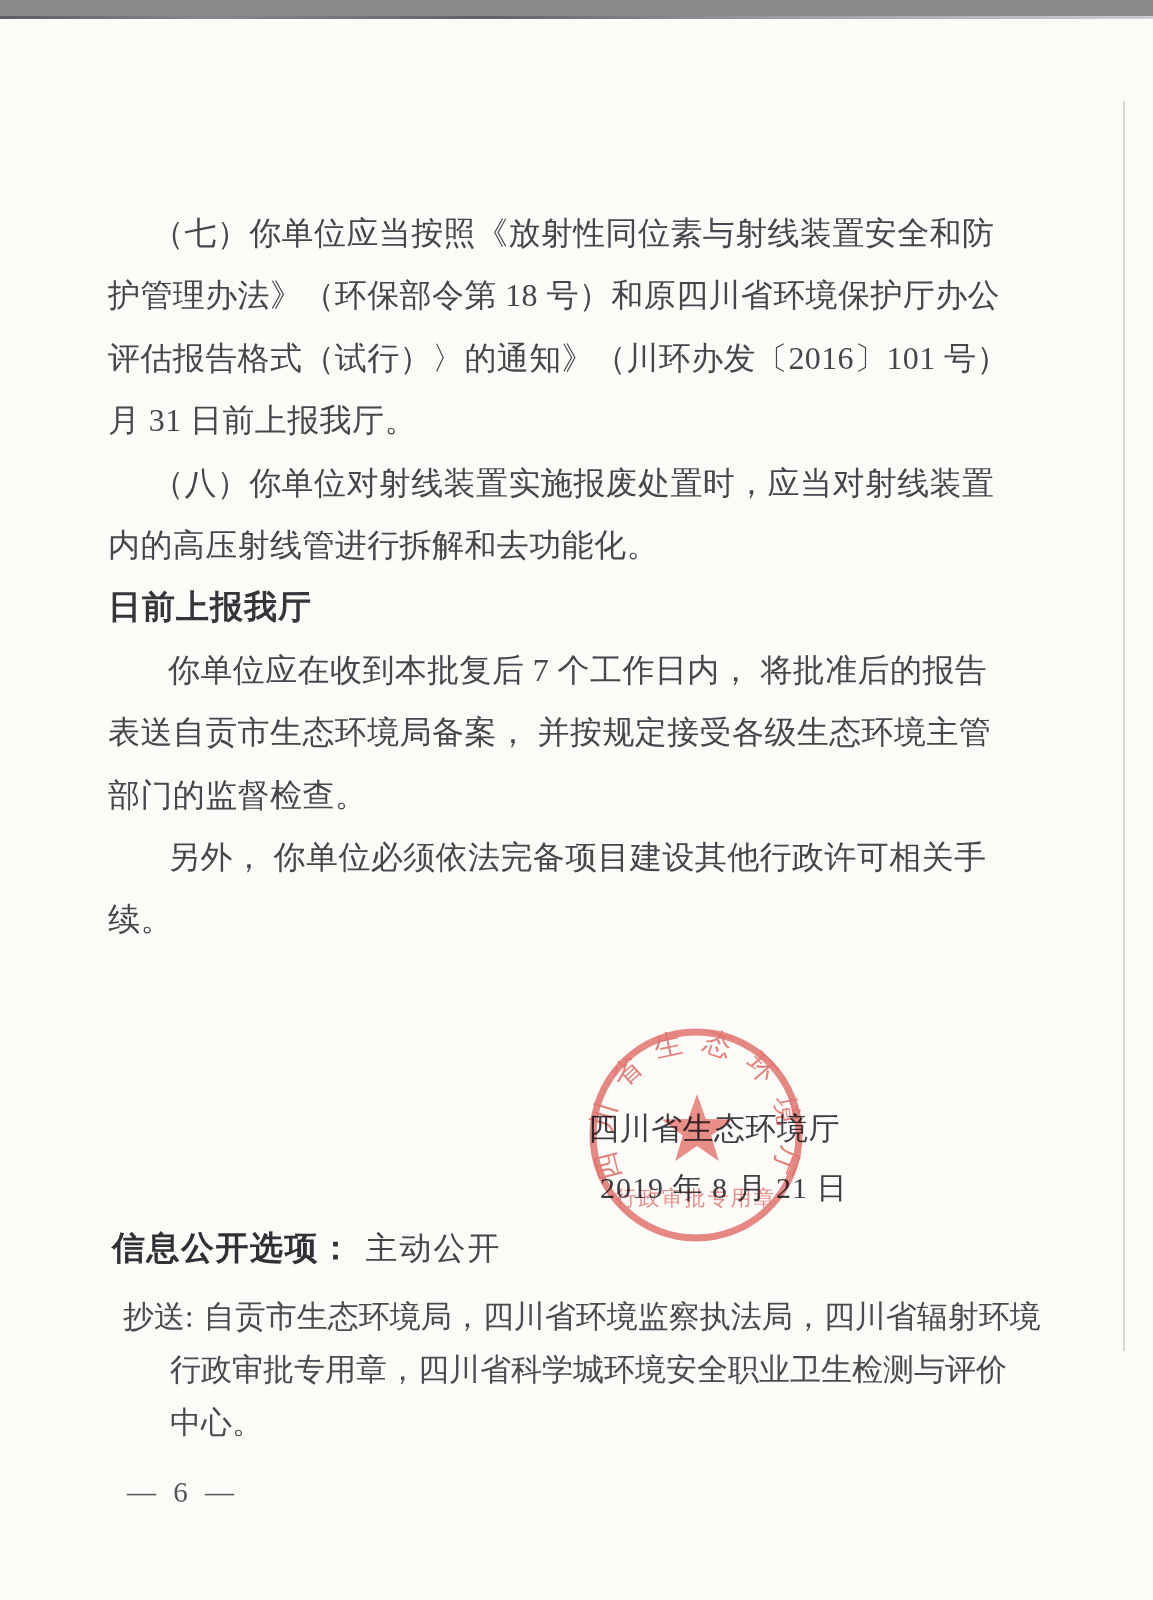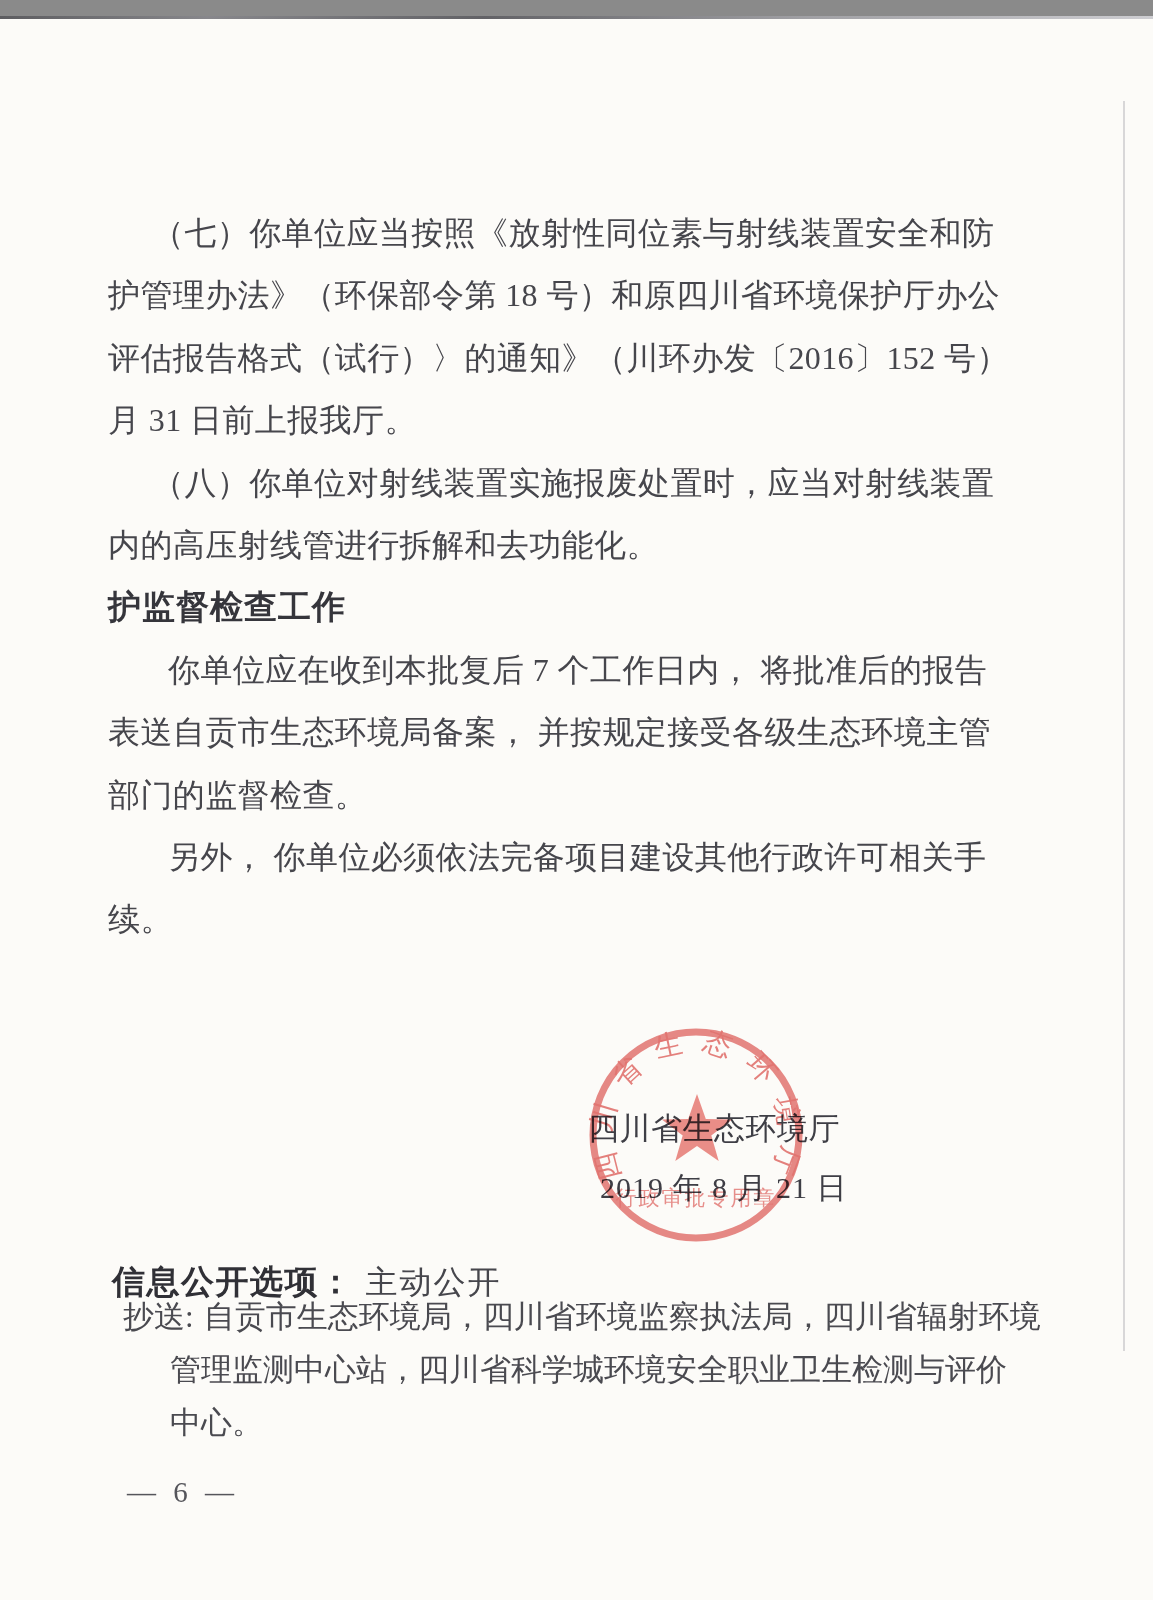--- a/index.html
+++ b/index.html
@@ -40,21 +40,21 @@
     position:absolute; left:600px; top:1152px;
     font-size:30px; color:#3e3e45; letter-spacing:1px;
   }
   
   .seal {
     position:absolute; left:581px; top:1004px; width:230px; height:230px;
     mix-blend-mode:multiply; opacity:.93;
   }
   
   .info-line {
-    position:absolute; left:112px; top:1248px; font-size:33px; line-height:36px;
+    position:absolute; left:112px; top:1208px; font-size:33px; line-height:48px;
     white-space:nowrap;
   }
   .info-label {
     font-family:"Liberation Sans","DejaVu Sans",sans-serif;
     font-weight:700; color:#303036; letter-spacing:1.5px;
   }
   .info-value { font-size:32px; color:#46464c; margin-left:12px; letter-spacing:2px; }
   
   .cc-block {
     position:absolute; left:123px; top:1274px; width:900px;
@@ -72,25 +72,25 @@
 <body>
 
 <div class="page">
 
   <div class="scan-top"></div>
   <div class="scan-vline"></div>
 
   <div class="doc-body">
       <div class="line indent-paren">（七）你单位应当按照《放射性同位素与射线装置安全和防</div>
       <div class="line">护管理办法》（环保部令第 18 号）和原四川省环境保护厅办公</div>
-      <div class="line">评估报告格式（试行）〉的通知》（川环办发〔2016〕152 号）</div>
+      <div class="line">评估报告格式（试行）〉的通知》（川环办发〔2016〕101 号）</div>
       <div class="line">月 31 日前上报我厅。</div>
       <div class="line indent-paren">（八）你单位对射线装置实施报废处置时，应当对射线装置</div>
       <div class="line">内的高压射线管进行拆解和去功能化。</div>
-      <div class="line bold">护监督检查工作</div>
+      <div class="line bold">日前上报我厅</div>
       <div class="line indent">你单位应在收到本批复后 7 个工作日内， 将批准后的报告</div>
       <div class="line">表送自贡市生态环境局备案， 并按规定接受各级生态环境主管</div>
       <div class="line">部门的监督检查。</div>
       <div class="line indent">另外， 你单位必须依法完备项目建设其他行政许可相关手</div>
       <div class="line">续。</div>
     </div>
 
   <div class="sig-agency">四川省生态环境厅</div>
   <div class="sig-date">2019 年 8 月 21 日</div>
 
@@ -103,19 +103,19 @@
     <polygon points="116,74 124.8,98.9 151.2,99.6 130.3,115.6 137.7,140.9 116,126 94.3,140.9 101.7,115.6 80.8,99.6 107.2,98.9" opacity="0.95" fill="#ea7f7b"></polygon>
     <text x="115" y="185" text-anchor="middle" font-size="21" letter-spacing="2" opacity="0.8" fill="#e26a67">行政审批专用章</text>
   </svg>
 
   <div class="info-line">
     <span class="info-label">信息公开选项：</span><span class="info-value">主动公开</span>
   </div>
 
   <div class="cc-block">
       <div class="cc-line"><span class="cc-label">抄送:</span>自贡市生态环境局，四川省环境监察执法局，四川省辐射环境</div>
-      <div class="cc-line cont">管理监测中心站，四川省科学城环境安全职业卫生检测与评价</div>
+      <div class="cc-line cont">行政审批专用章，四川省科学城环境安全职业卫生检测与评价</div>
       <div class="cc-line cont">中心。</div>
     </div>
 
   <div class="page-number">— 6 —</div>
 
 </div>
 
 </body></html>

